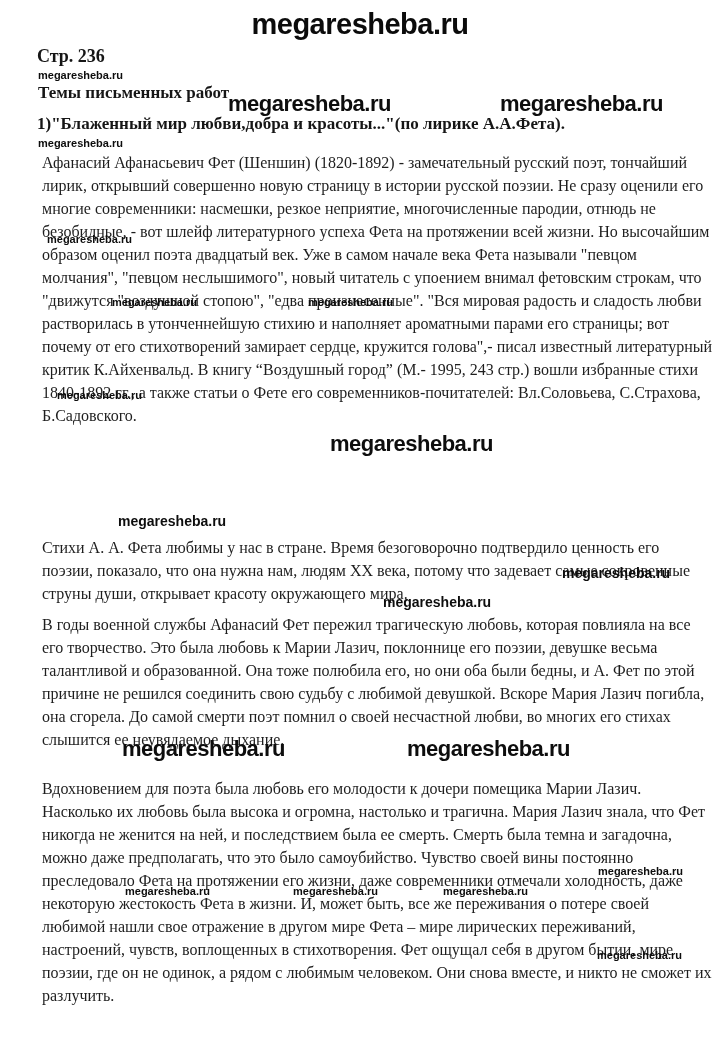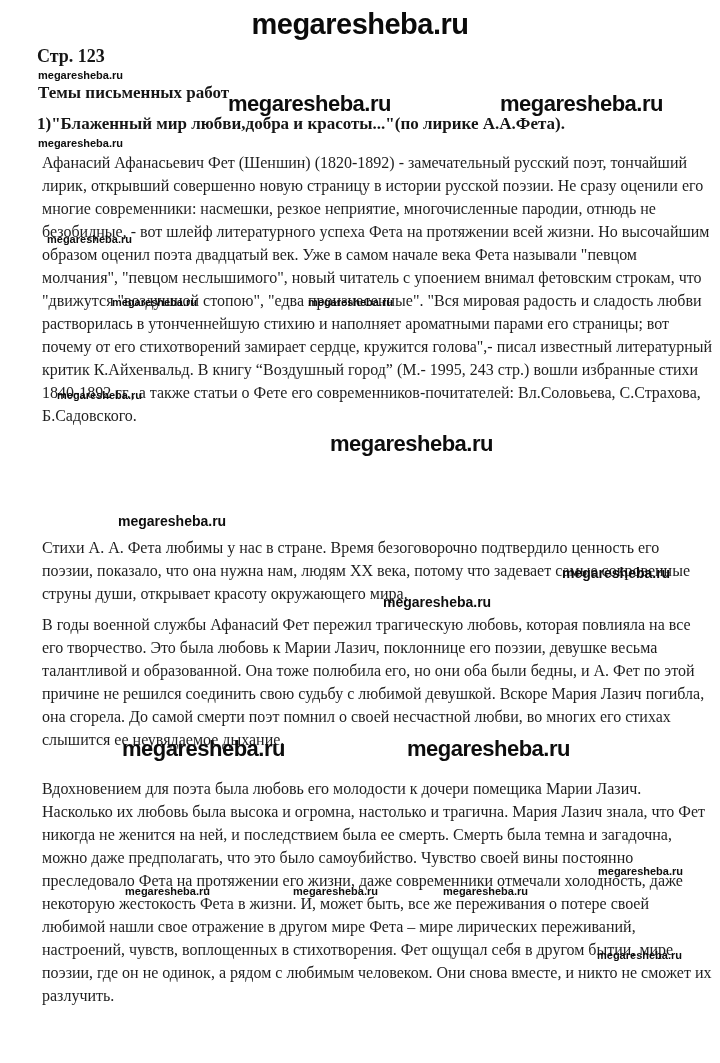--- a/index.html
+++ b/index.html
@@ -72,21 +72,21 @@
     text-align: left;
   }
 </style>
 </head>
 <body>
 
 <div class="page">
 
   <div class="site-logo-top">megaresheba.ru</div>
 
-  <div class="page-number">Стр. 123</div>
+  <div class="page-number">Стр. 236</div>
   <span class="wm wm-sm" style="left:38px; top:70px;">megaresheba.ru</span>
 
   <div class="section-title">Темы письменных работ</div>
   <span class="wm wm-lg" style="left:228px; top:93px;">megaresheba.ru</span>
   <span class="wm wm-lg" style="left:500px; top:93px;">megaresheba.ru</span>
 
   <div class="essay-title">1)"Блаженный мир любви,добра и красоты..."(по лирике А.А.Фета).</div>
   <span class="wm wm-sm" style="left:38px; top:138px;">megaresheba.ru</span>
 
   <p class="body-text" style="top:146px;">Афанасий Афанасьевич Фет (Шеншин) (1820-1892) - замечательный русский поэт, тончайший лирик, открывший совершенно новую страницу в истории русской поэзии. Не сразу оценили его многие современники: насмешки, резкое неприятие, многочисленные пародии, отнюдь не безобидные, - вот шлейф литературного успеха Фета на протяжении всей жизни. Но высочайшим образом оценил поэта двадцатый век. Уже в самом начале века Фета называли "певцом молчания", "певцом неслышимого", новый читатель с упоением внимал фетовским строкам, что "движутся "воздушной стопою", "едва произнесенные". "Вся мировая радость и сладость любви растворилась в утонченнейшую стихию и наполняет ароматными парами его страницы; вот почему от его стихотворений замирает сердце, кружится голова",- писал известный литературный критик К.Айхенвальд. В книгу “Воздушный город” (М.- 1995, 243 стр.) вошли избранные стихи 1840-1892 гг., а также статьи о Фете его современников-почитателей: Вл.Соловьева, С.Страхова, Б.Садовского.</p>

